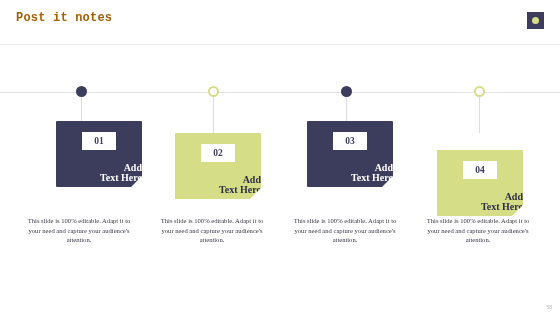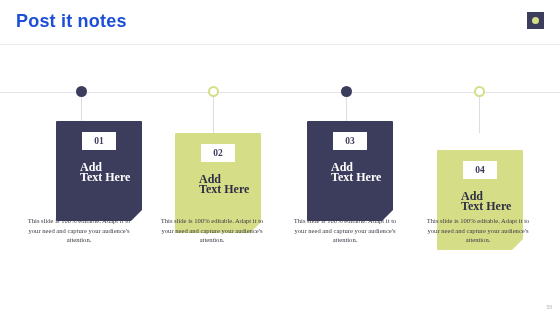--- a/index.html
+++ b/index.html
@@ -17,24 +17,24 @@
     position: relative;
     width: 560px;
     height: 315px;
     background: #ffffff;
   }
   
   .title {
     position: absolute;
     left: 16px;
     top: 11px;
-    font-family: Liberation Sans, sans-serif;
+    font-family: Liberation Mono, monospace;
     font-weight: bold;
-    font-size: 18px;
-    color: #1d4ed8;
+    font-size: 12px;
+    color: #a16207;
     letter-spacing: 0.2px;
   }
   .logo {
     position: absolute;
     right: 16px;
     top: 12px;
     width: 17px;
     height: 17px;
     background: #3c3c5c;
     display: flex;
@@ -89,21 +89,21 @@
 
   
   .col {
     position: absolute;
     top: 118px;
     width: 120px;
   }
   .card {
     position: relative;
     width: 86px;
-    height: 100px;
+    height: 66px;
     border-radius: 1px;
   }
   .card.dark  { background: #3c3c5c; }
   .card.light { background: #d6dd87; }
   .card .fold {
     position: absolute;
     right: 0;
     bottom: 0;
     width: 0;
     height: 0;
@@ -130,26 +130,25 @@
     font-family: "Liberation Serif", serif;
     font-size: 9.5px;
     font-weight: bold;
     color: #3c3c5c;
   }
   .card-text {
     position: absolute;
     left: 0;
     right: 0;
     top: 42px;
-    text-align: left;
+    text-align: right;
     font-family: "Liberation Serif", serif;
-    font-size: 12px;
+    font-size: 10px;
     font-weight: bold;
     line-height: 9.5px;
-    margin-left: 24px;
   }
   .card.dark .card-text  { color: #ffffff; }
   .card.light .card-text { color: #2e2e44; }
 
   .desc {
     position: absolute;
     top: 216px;
     width: 108px;
     text-align: center;
     font-family: "Liberation Serif", serif;

